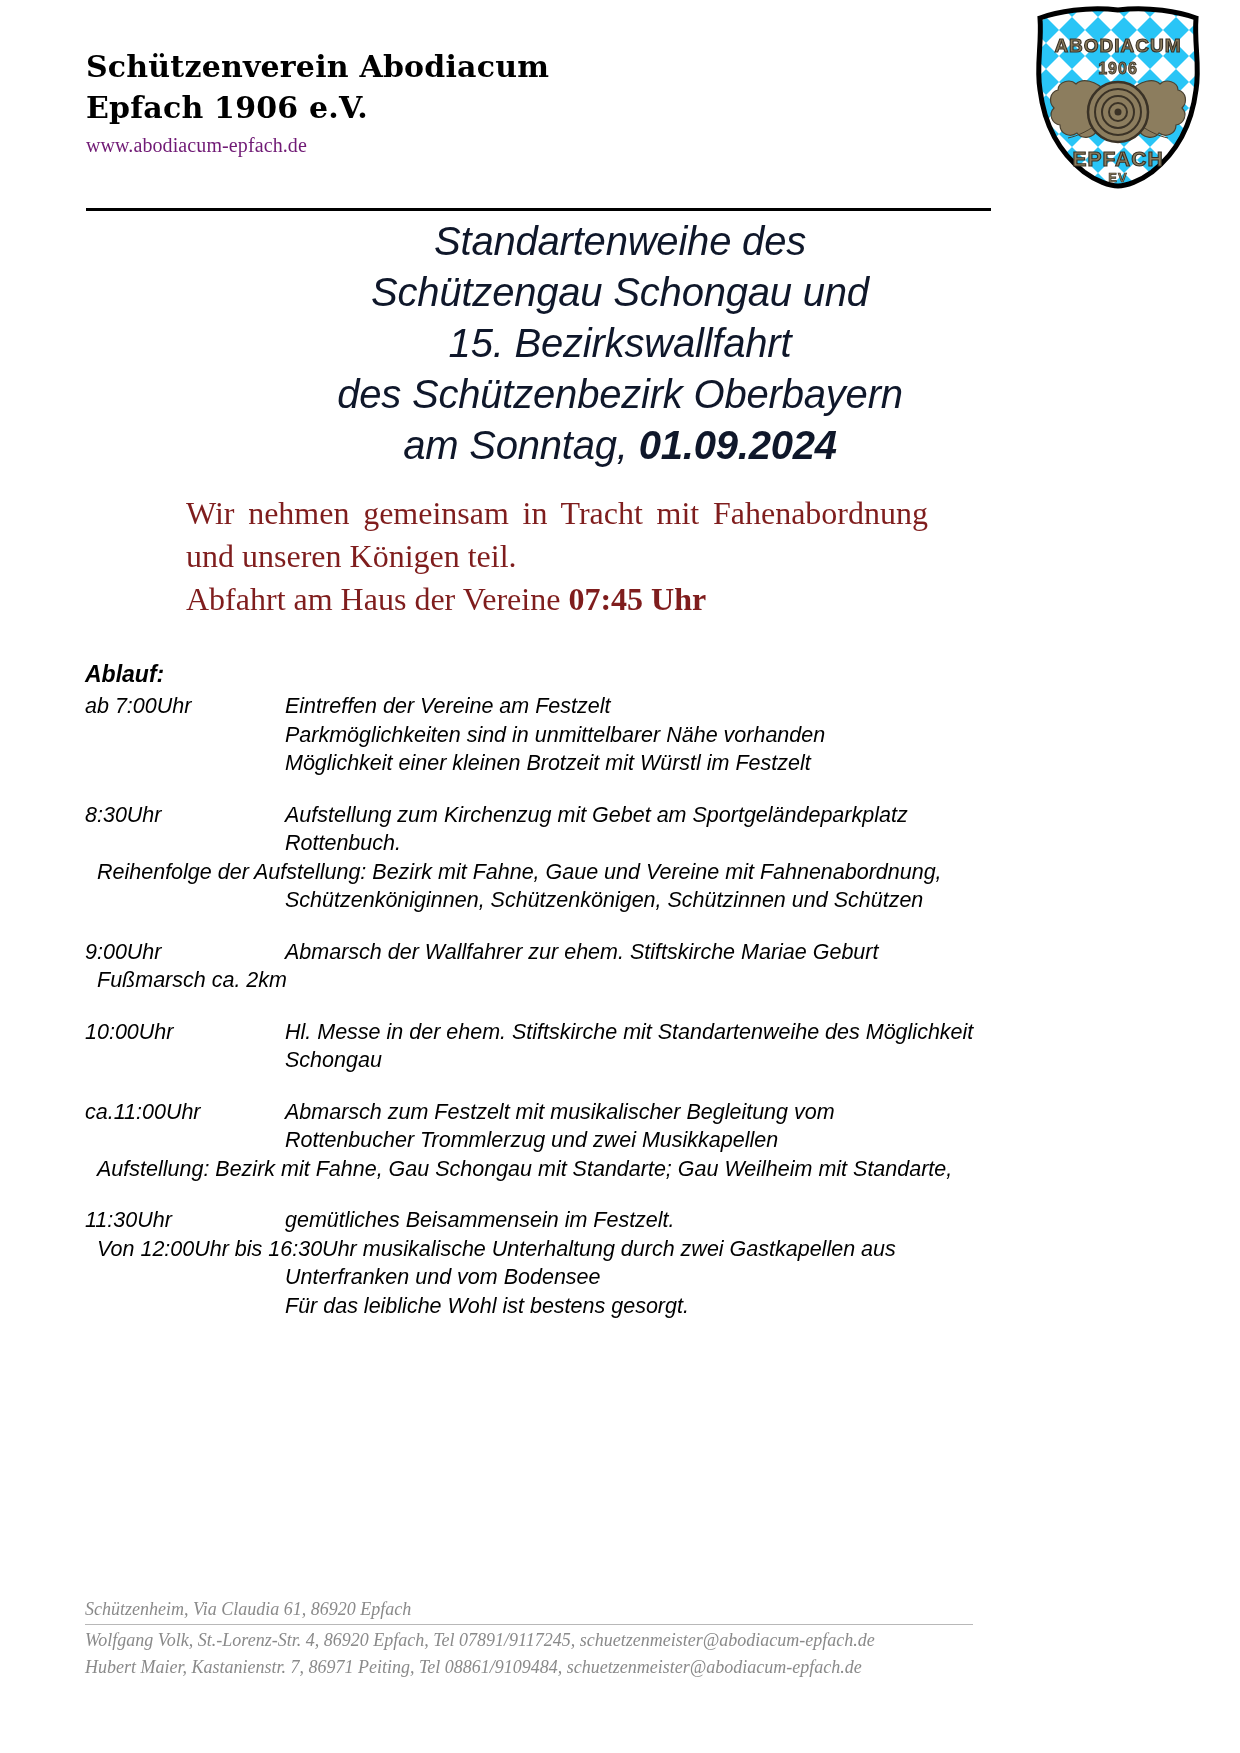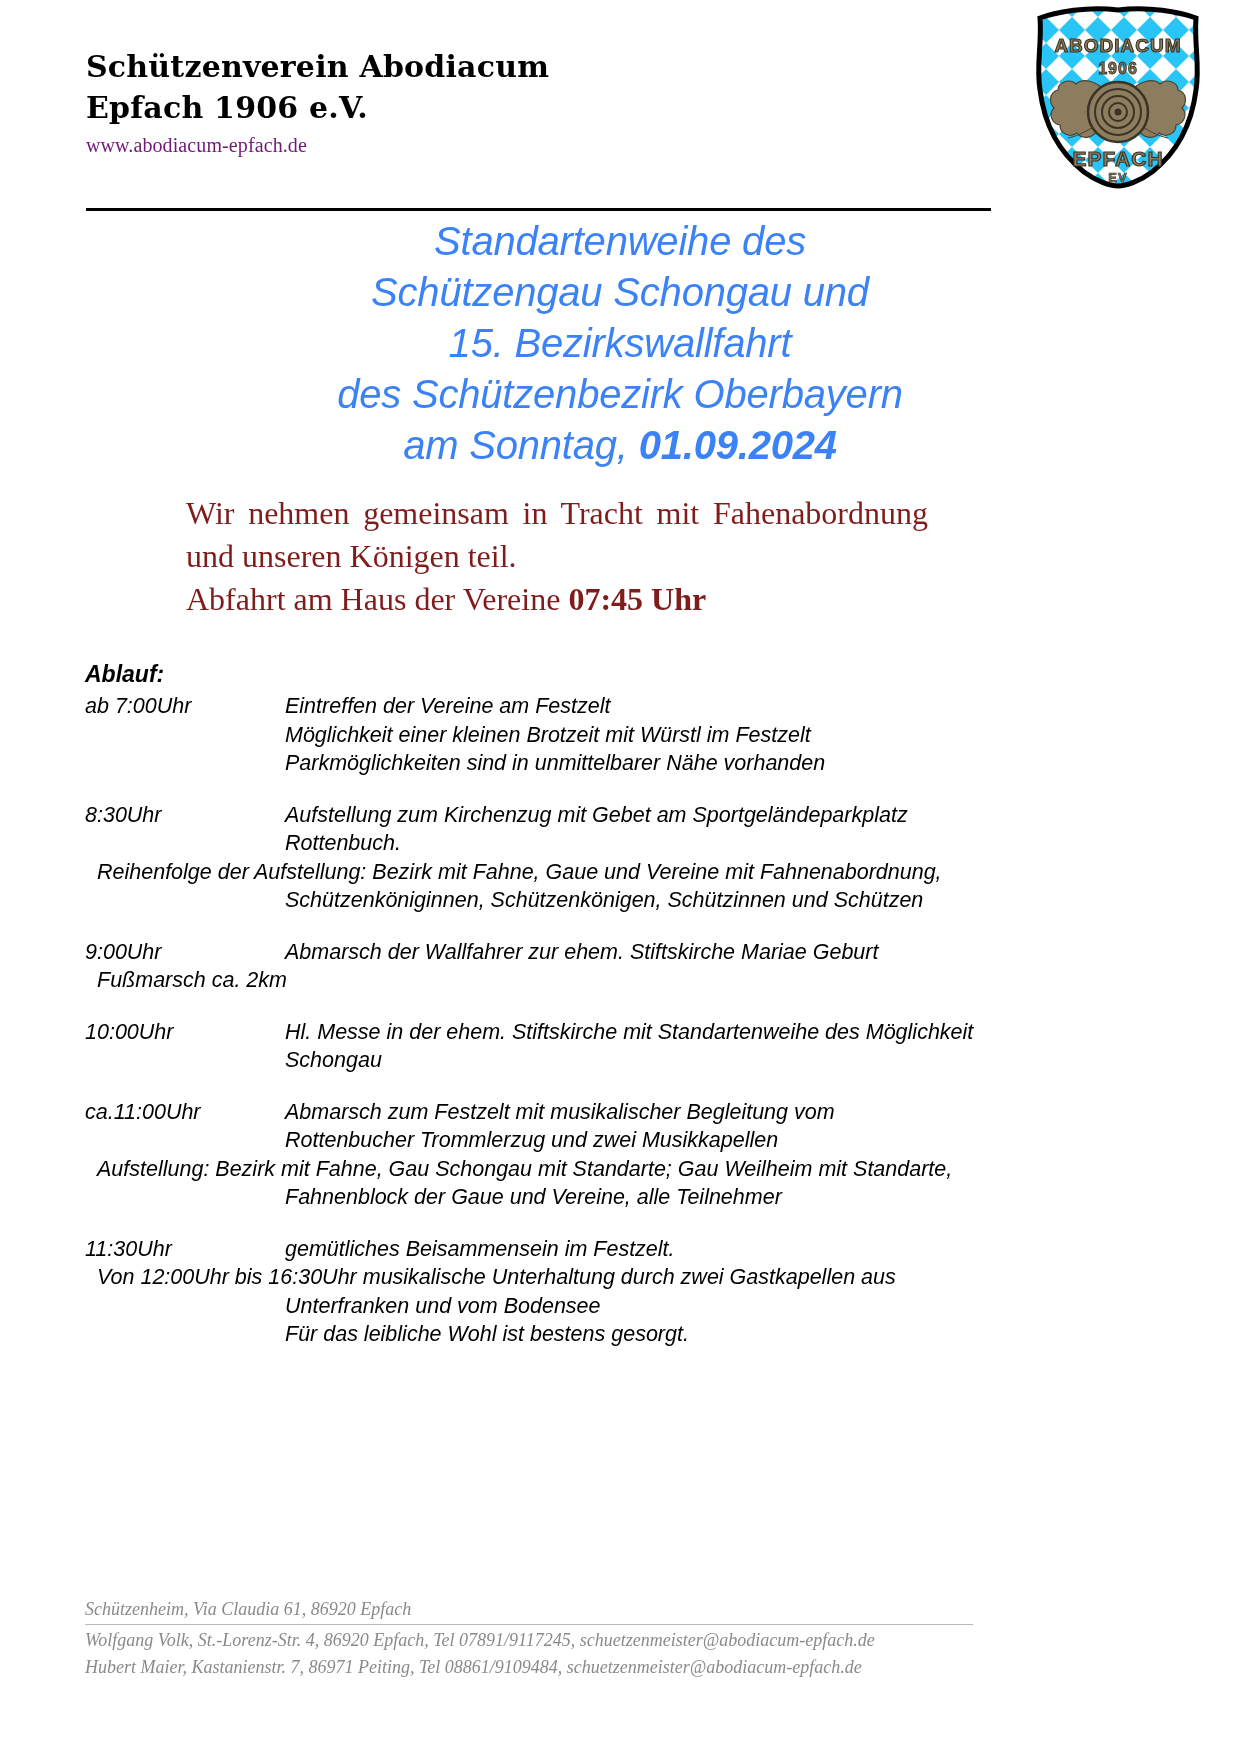--- a/index.html
+++ b/index.html
@@ -75,21 +75,21 @@
     position: absolute;
     left: 120px;
     top: 216px;
     width: 1000px;
     text-align: center;
     font-family: "Liberation Sans", sans-serif;
     font-style: italic;
     font-size: 40px;
     line-height: 51px;
     letter-spacing: -0.2px;
-    color: #3b82f6;
+    color: #0f172a;
   }
   .title-block .b { font-weight: bold; }
 
   
   .intro {
     position: absolute;
     left: 186px;
     top: 492px;
     width: 742px;
     font-family: "Liberation Serif", serif;
@@ -237,22 +237,22 @@
 
   <div class="ablauf-heading">Ablauf:</div>
 
   <div class="schedule">
 
     <div class="sched-block">
       <div class="sched-row">
         <div class="sched-time">ab 7:00Uhr</div>
         <div class="sched-desc">Eintreffen der Vereine am Festzelt</div>
       </div>
+      <div class="sched-indent">Parkmöglichkeiten sind in unmittelbarer Nähe vorhanden</div>
       <div class="sched-indent">Möglichkeit einer kleinen Brotzeit mit Würstl im Festzelt</div>
-      <div class="sched-indent">Parkmöglichkeiten sind in unmittelbarer Nähe vorhanden</div>
     </div>
 
     <div class="sched-block">
       <div class="sched-row">
         <div class="sched-time">8:30Uhr</div>
         <div class="sched-desc">Aufstellung zum Kirchenzug mit Gebet am Sportgeländeparkplatz</div>
       </div>
       <div class="sched-indent">Rottenbuch.</div>
       <div class="sched-full">Reihenfolge der Aufstellung: Bezirk mit Fahne, Gaue und Vereine mit Fahnenabordnung,</div>
       <div class="sched-indent">Schützenköniginnen, Schützenkönigen, Schützinnen und Schützen</div>
@@ -274,21 +274,20 @@
       <div class="sched-indent">Schongau</div>
     </div>
 
     <div class="sched-block">
       <div class="sched-row">
         <div class="sched-time">ca.11:00Uhr</div>
         <div class="sched-desc">Abmarsch zum Festzelt mit musikalischer Begleitung vom</div>
       </div>
       <div class="sched-indent">Rottenbucher Trommlerzug und zwei Musikkapellen</div>
       <div class="sched-full">Aufstellung: Bezirk mit Fahne, Gau Schongau mit Standarte; Gau Weilheim mit Standarte,</div>
-      <div class="sched-indent">Fahnenblock der Gaue und Vereine, alle Teilnehmer</div>
     </div>
 
     <div class="sched-block">
       <div class="sched-row">
         <div class="sched-time">11:30Uhr</div>
         <div class="sched-desc">gemütliches Beisammensein im Festzelt.</div>
       </div>
       <div class="sched-full">Von 12:00Uhr bis 16:30Uhr musikalische Unterhaltung durch zwei Gastkapellen aus</div>
       <div class="sched-indent">Unterfranken und vom Bodensee</div>
       <div class="sched-indent">Für das leibliche Wohl ist bestens gesorgt.</div>

